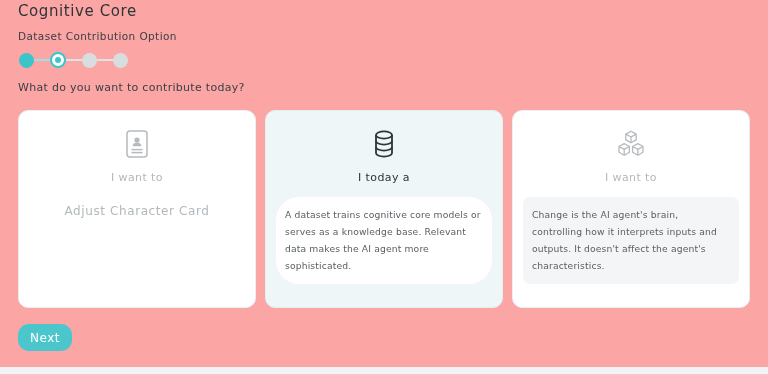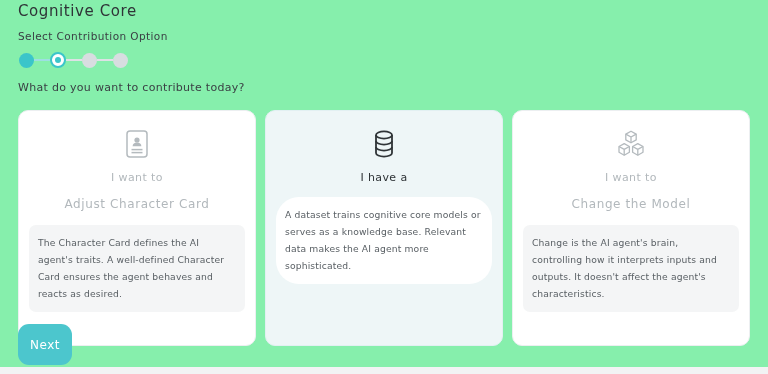--- a/index.html
+++ b/index.html
@@ -13,21 +13,21 @@
   body {
     font-family: "DejaVu Sans", sans-serif;
     background: #ffffff;
     color: #2f3437;
     position: relative;
   }
 
   .page {
     position: absolute;
     inset: 0;
-    background: #86efac;
+    background: #fca5a5;
     padding: 0;
   }
 
   
   .page-title {
     position: absolute;
     left: 18px;
     top: 2px;
     font-size: 15px;
     letter-spacing: 0.6px;
@@ -97,21 +97,21 @@
     letter-spacing: 0.3px;
     color: #3a4044;
   }
 
   
   .cards {
     position: absolute;
     left: 18px;
     top: 110px;
     width: 732px;
-    height: 236px;
+    height: 198px;
     display: flex;
     gap: 9px;
   }
 
   .card {
     flex: 1 1 0;
     background: #ffffff;
     border: 1px solid #eceff1;
     border-radius: 10px;
     padding: 14px 10px 12px 10px;
@@ -143,21 +143,21 @@
     display: block;
     font-size: 11px;
     color: #b2b8bc;
     letter-spacing: 0.4px;
   }
   .card-head .title {
     display: block;
     font-size: 12px;
     color: #b2b8bc;
     letter-spacing: 0.6px;
-    margin-top: 9px;
+    margin-top: 16px;
   }
   .card.selected .card-head .lead { color: #2f3437; }
   .card.selected .card-head .title { color: #2f3437; }
 
   .card-desc {
     margin-top: 11px;
     width: 100%;
     background: #f4f5f6;
     border-radius: 7px;
     padding: 9px 9px 10px 9px;
@@ -175,21 +175,21 @@
   .actions {
     position: absolute;
     left: 18px;
     top: 324px;
     display: flex;
     gap: 10px;
   }
   .btn {
     border: none;
     border-radius: 11px;
-    height: 41px;
+    height: 27px;
     min-width: 50px;
     padding: 0 12px;
     font-family: "DejaVu Sans", sans-serif;
     font-size: 12px;
     letter-spacing: 0.5px;
     cursor: pointer;
     color: #ffffff;
   }
   .btn-next { background: #4cc6cd; }
   .btn-back { background: #3a3a3a; }
@@ -202,21 +202,21 @@
     height: 7px;
     background: #f2f3f4;
   }
 </style>
 </head>
 <body>
 
 <div class="page">
 
   <div class="page-title">Cognitive Core</div>
-  <div class="section-label">Select Contribution Option</div>
+  <div class="section-label">Dataset Contribution Option</div>
 
   <div class="stepper">
     <span class="step-dot done"></span>
     <span class="step-line active"></span>
     <span class="step-dot current"></span>
     <span class="step-line"></span>
     <span class="step-dot"></span>
     <span class="step-line"></span>
     <span class="step-dot"></span>
   </div>
@@ -232,34 +232,33 @@
           <circle cx="11" cy="10" r="2.6" fill="#b4babe" stroke="none"></circle>
           <path d="M6.6 16.2c0-2.3 2-3.6 4.4-3.6s4.4 1.3 4.4 3.6z" fill="#b4babe" stroke="none"></path>
           <line x1="5.5" y1="19.6" x2="16.5" y2="19.6"></line>
           <line x1="5.5" y1="22.6" x2="16.5" y2="22.6"></line>
         </svg>
       </div>
       <div class="card-head">
         <span class="lead">I want to</span>
         <span class="title">Adjust Character Card</span>
       </div>
-      <div class="card-desc">The Character Card defines the AI agent's traits. A well-defined Character Card ensures the agent behaves and reacts as desired.</div>
     </div>
 
     <div class="card selected">
       <div class="card-icon">
         <svg width="24" height="30" viewBox="0 0 24 30" fill="none" stroke="#2f3437" stroke-width="1.8">
           <ellipse cx="12" cy="6" rx="8" ry="3.6"></ellipse>
           <path d="M4 6v6c0 2 3.6 3.6 8 3.6s8-1.6 8-3.6V6"></path>
           <path d="M4 12v6c0 2 3.6 3.6 8 3.6s8-1.6 8-3.6v-6"></path>
           <path d="M4 18v6c0 2 3.6 3.6 8 3.6s8-1.6 8-3.6v-6"></path>
         </svg>
       </div>
       <div class="card-head">
-        <span class="lead">I have a</span>
+        <span class="lead">I today a</span>
       </div>
       <div class="card-desc">A dataset trains cognitive core models or serves as a knowledge base. Relevant data makes the AI agent more sophisticated.</div>
     </div>
 
     <div class="card">
       <div class="card-icon">
         <svg width="30" height="28" viewBox="0 0 30 28" fill="none" stroke="#b4babe" stroke-width="1.3" stroke-linejoin="round">
           <g>
             <path d="M15 1.2l5.2 2.9v5.8L15 12.8 9.8 9.9V4.1z"></path>
             <path d="M9.8 4.1L15 7l5.2-2.9M15 7v5.8"></path>
@@ -269,21 +268,20 @@
             <path d="M3 16.5l5.2 2.9 5.2-2.9M8.2 19.4v5.8"></path>
           </g>
           <g>
             <path d="M21.8 13.6l5.2 2.9v5.8l-5.2 2.9-5.2-2.9v-5.8z"></path>
             <path d="M16.6 16.5l5.2 2.9 5.2-2.9M21.8 19.4v5.8"></path>
           </g>
         </svg>
       </div>
       <div class="card-head">
         <span class="lead">I want to</span>
-        <span class="title">Change the Model</span>
       </div>
       <div class="card-desc">Change is the AI agent's brain, controlling how it interprets inputs and outputs. It doesn't affect the agent's characteristics.</div>
     </div>
 
   </div>
 
   <div class="actions">
     <button class="btn btn-next">Next</button>
   </div>
 

